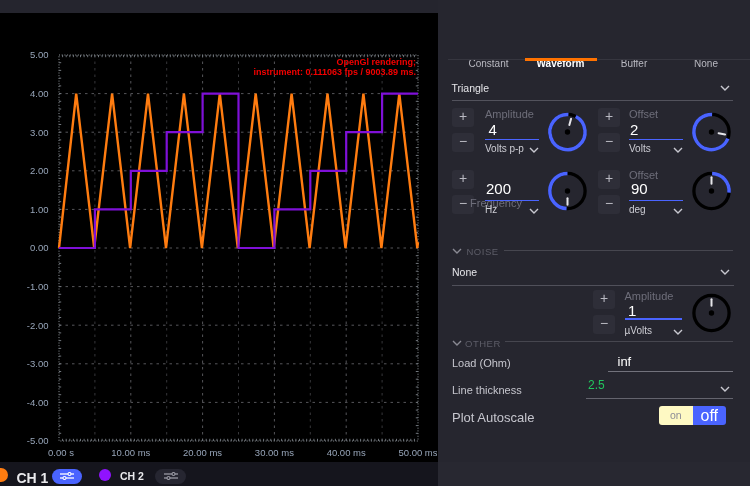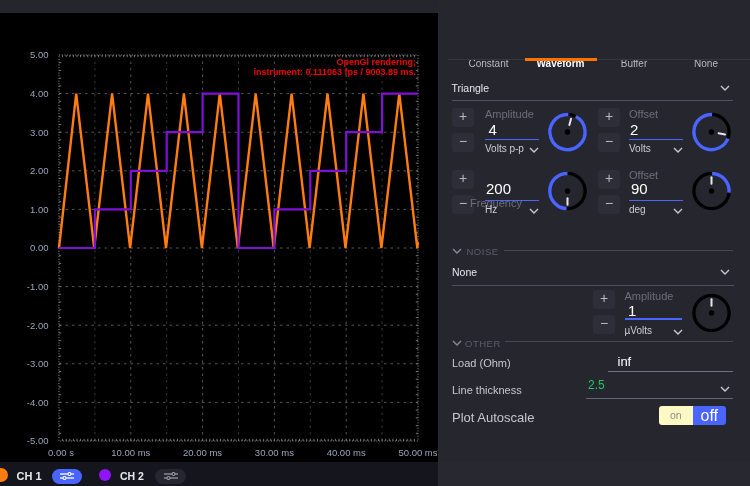--- a/index.html
+++ b/index.html
@@ -60,21 +60,21 @@
 <text x="202.6" y="455.5" class="ax" text-anchor="middle">20.00 ms</text>
 <text x="274.4" y="455.5" class="ax" text-anchor="middle">30.00 ms</text>
 <text x="346.2" y="455.5" class="ax" text-anchor="middle">40.00 ms</text>
 <text x="418.0" y="455.5" class="ax" text-anchor="middle">50.00 ms</text>
 <text x="416" y="64.5" class="red" text-anchor="end">OpenGl rendering;</text>
 <text x="416" y="75" class="red" text-anchor="end">instrument: 0.111063 fps / 9003.89 ms.</text>
   </svg>
 
   <div class="abs" style="left:0;top:462px;width:437.5px;height:24px;background:#15151d">
     <div class="abs" style="left:-6.5px;top:6px;width:14px;height:14px;border-radius:50%;background:#ff7c10"></div>
-    <div class="abs" style="left:16.5px;top:8px;font-size:11px;font-weight:bold;color:#e9e9ec">CH 1</div>
+    <div class="abs" style="left:16.5px;top:8px;font-size:14px;font-weight:bold;color:#e9e9ec">CH 1</div>
     <div class="abs" style="left:52px;top:6.5px;width:30px;height:15px;border-radius:7.5px;background:#4a64ff">
       <svg class="abs" style="left:8px;top:3.5px" width="14" height="8" viewBox="0 0 14 8">
         <line x1="0" y1="2" x2="14" y2="2" stroke="#fff" stroke-width="1.3"></line>
         <line x1="0" y1="6" x2="14" y2="6" stroke="#fff" stroke-width="1.3"></line>
         <circle cx="9.5" cy="2" r="1.5" fill="#4a64ff" stroke="#fff" stroke-width="1.1"></circle>
         <circle cx="4.5" cy="6" r="1.5" fill="#4a64ff" stroke="#fff" stroke-width="1.1"></circle>
       </svg>
     </div>
     <div class="abs" style="left:98.5px;top:6.5px;width:12px;height:12px;border-radius:50%;background:#9013fe"></div>
     <div class="abs" style="left:120px;top:8px;font-size:10.5px;font-weight:bold;color:#e9e9ec">CH 2</div>

